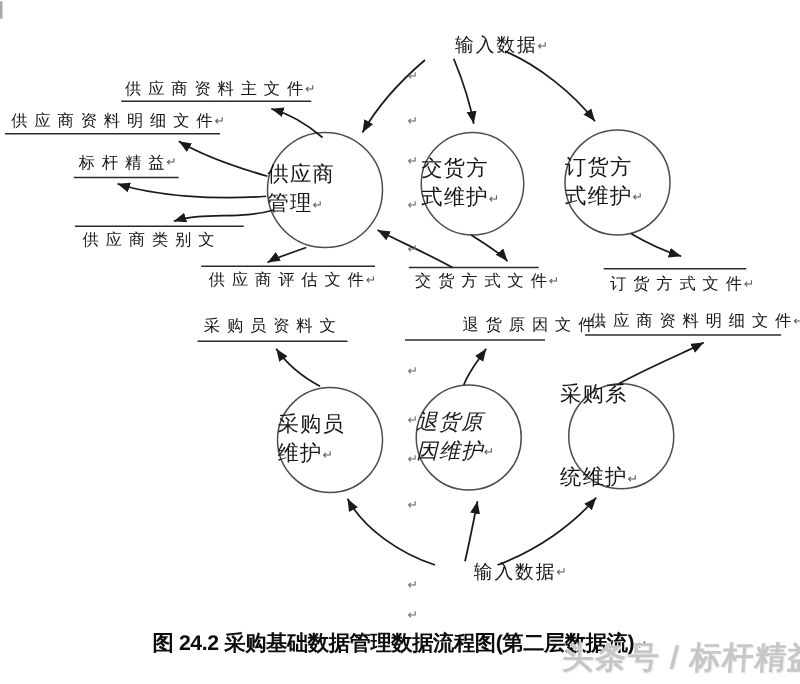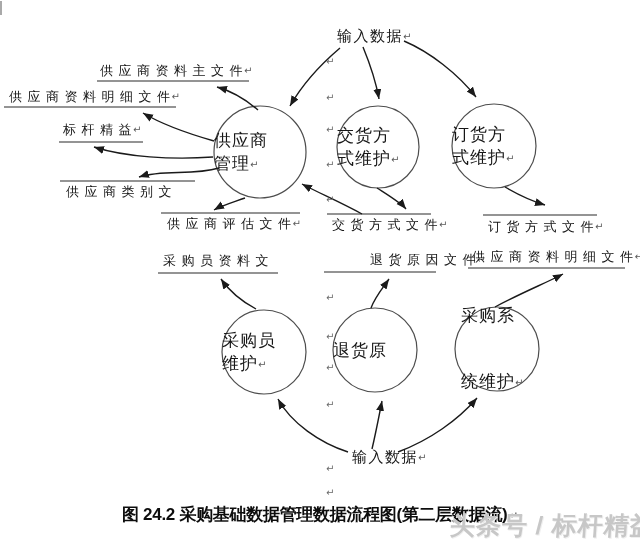--- a/index.html
+++ b/index.html
@@ -19,33 +19,33 @@
   #ds-quote{left:63px;top:122px;}
   #ds-category{left:66px;top:184px;}
   #ds-eval{left:167px;top:216px;}
   #ds-delivery{left:332px;top:217px;}
   #ds-order{left:488px;top:219px;}
   #ds-buyer{left:163px;top:253px;}
   #ds-return{left:327px;top:252px;margin-left:43px;}
   #ds-syscfg{left:472px;top:249px;}
 
   
-  .io-label{position:absolute;font-size:15px;letter-spacing:1.5px;color:#161616;white-space:nowrap;}
+  .io-label{position:absolute;font-size:15px;letter-spacing:1.5px;color:#161616;white-space:nowrap;margin-left:27px;}
   #input-top{left:337px;top:27px;}
   #input-bottom{left:352px;top:448px;}
 
   
   .proc{position:absolute;display:flex;flex-direction:column;align-items:flex-start;justify-content:center;
         font-size:17px;letter-spacing:1px;line-height:23px;color:#161616;text-align:center;}
   #proc-supplier{left:214px;top:106px;width:92px;height:92px;}
   #proc-delivery{left:337px;top:106px;width:82px;height:82px;}
   #proc-order{left:452px;top:104px;width:84px;height:84px;}
   #proc-buyer{left:222px;top:310px;width:84px;height:84px;}
-  #proc-return{left:333px;top:308px;width:84px;height:84px;}
-  #proc-system{left:461px;top:307px;width:84px;height:84px;gap:43px;}
+  #proc-return{left:333px;top:308px;width:84px;height:84px;font-style:italic;}
+  #proc-system{left:448px;top:307px;width:84px;height:84px;gap:43px;}
 
   
   .pm{position:absolute;left:326px;font-size:10px;color:#6a6a6a;}
 
   .caption{position:absolute;left:122px;top:503px;font-size:17px;font-weight:bold;
            letter-spacing:-0.3px;color:#0d0d0d;white-space:nowrap;}
   .caption .pc{margin-left:2px;}
   .watermark{position:absolute;left:450px;top:509px;font-size:25px;font-weight:bold;
              letter-spacing:1px;color:#c7c7c7;white-space:nowrap;
              text-shadow:1px 1px 0 #efefef;transform:skewX(-4deg);}
@@ -121,20 +121,21 @@
   <div class="proc" id="proc-order">
     <div>订货方</div>
     <div><span>式维护</span><span class="pc">↵</span></div>
   </div>
   <div class="proc" id="proc-buyer">
     <div>采购员</div>
     <div><span>维护</span><span class="pc">↵</span></div>
   </div>
   <div class="proc" id="proc-return">
     <div>退货原</div>
+    <div><span>因维护</span><span class="pc">↵</span></div>
   </div>
   <div class="proc" id="proc-system">
     <div>采购系</div>
     <div><span>统维护</span><span class="pc">↵</span></div>
   </div>
 
   <div class="ds" id="ds-master"><span>供应商资料主文件</span><span class="pc">↵</span></div>
   <div class="ds" id="ds-detail"><span>供应商资料明细文件</span><span class="pc">↵</span></div>
   <div class="ds" id="ds-quote"><span>标杆精益</span><span class="pc">↵</span></div>
   <div class="ds" id="ds-category"><span>供应商类别文</span></div>

